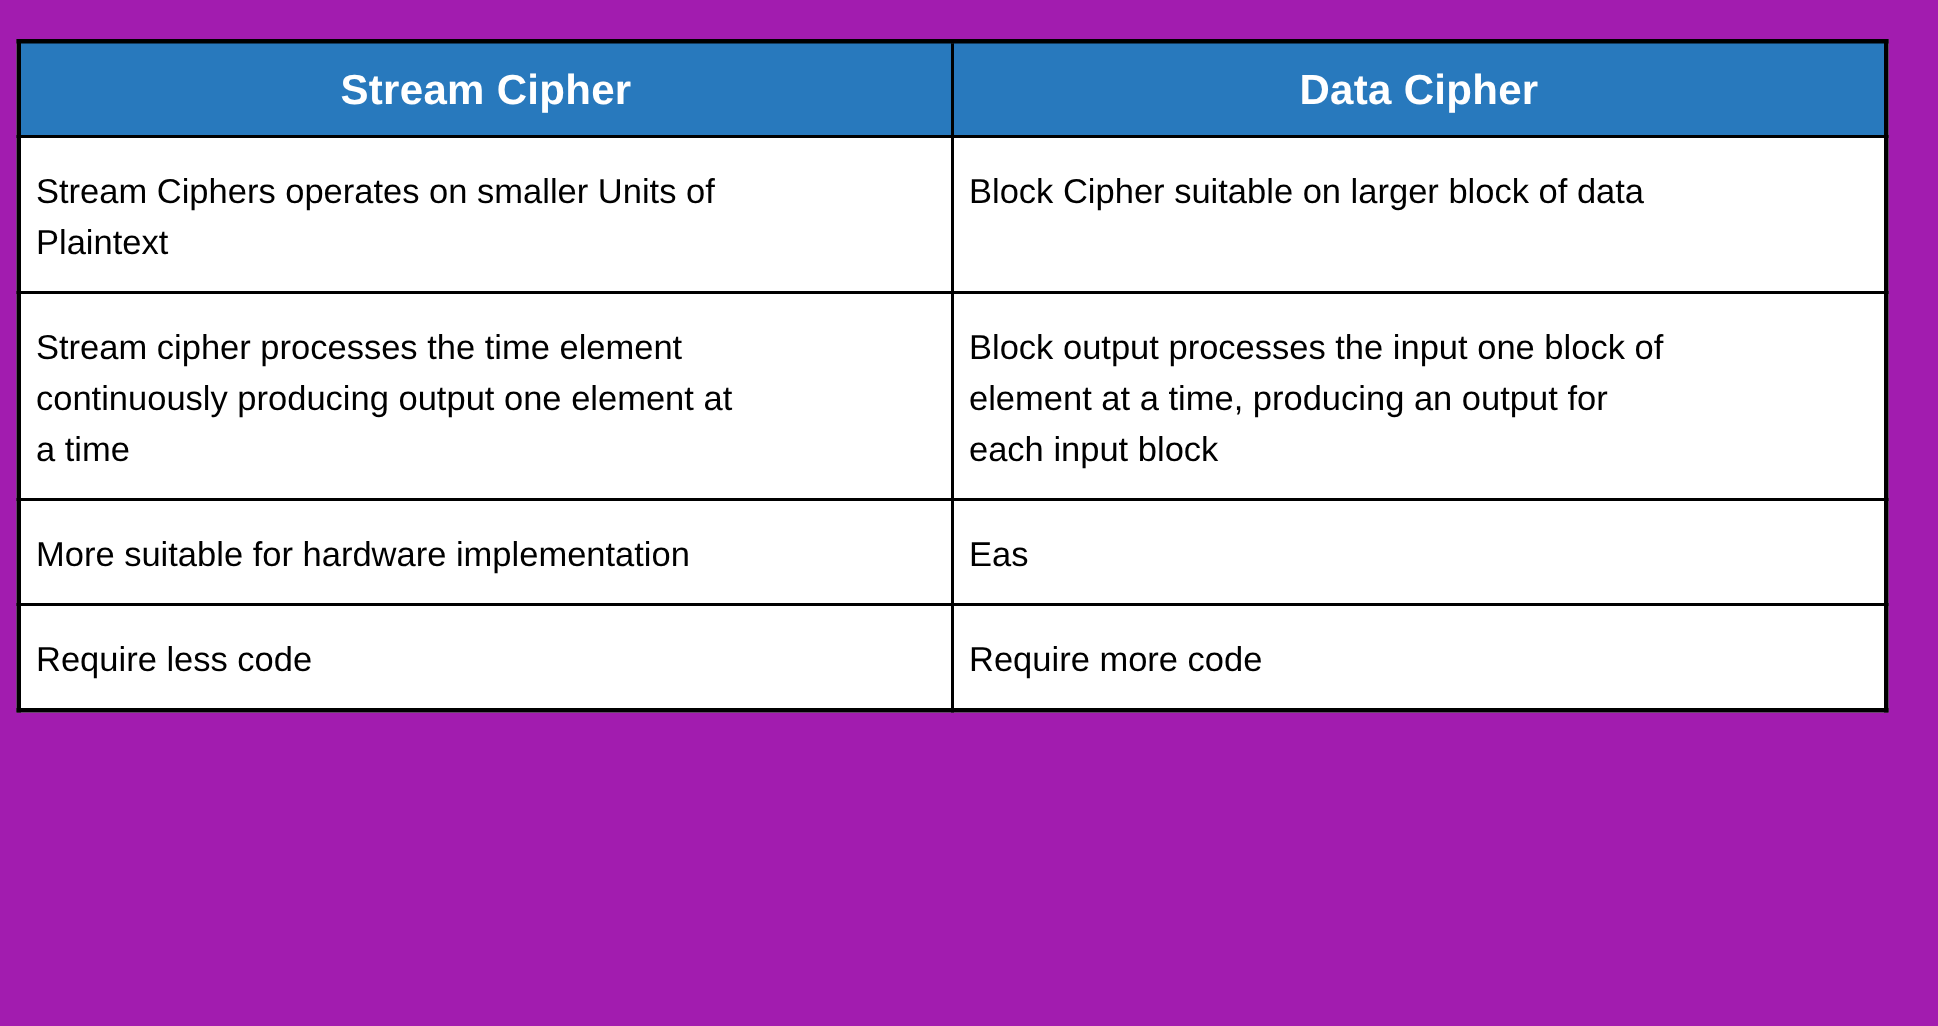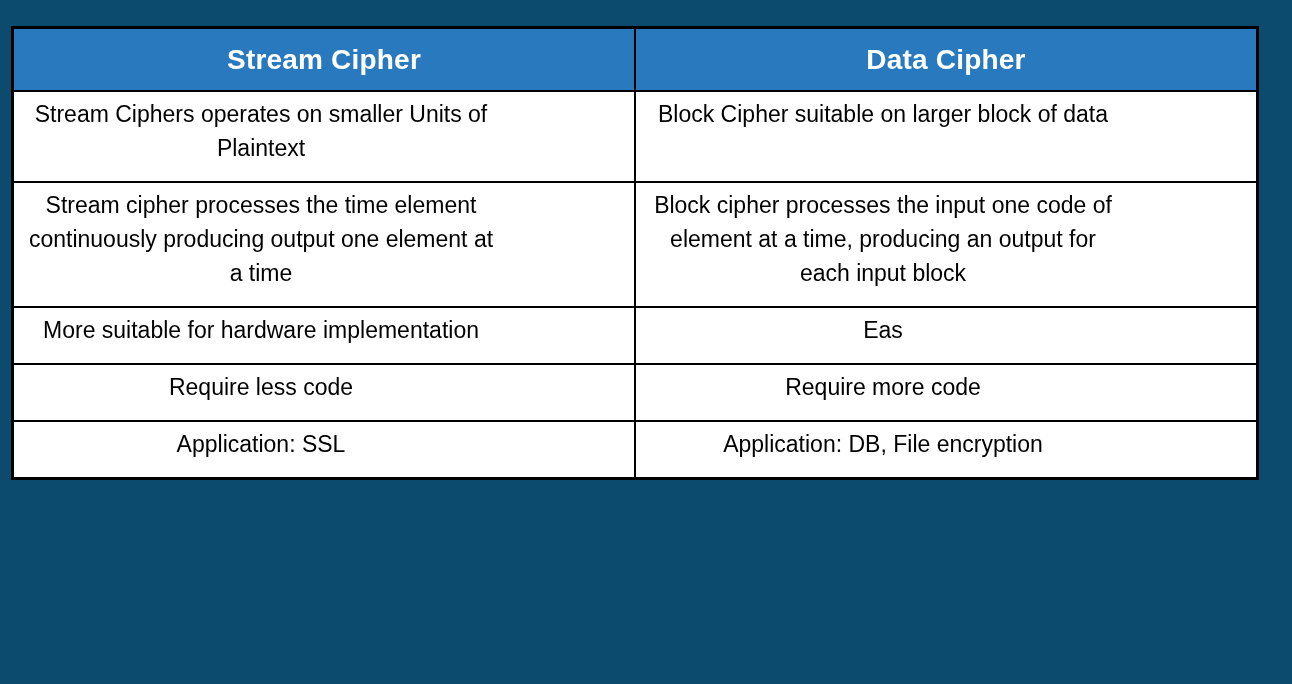--- a/index.html
+++ b/index.html
@@ -11,21 +11,21 @@
     width: 1292px;
     height: 684px;
     font-family: "Liberation Sans", sans-serif;
     color: var(--body-text, #000000);
     overflow: hidden;
   }
   .stage {
     position: relative;
     width: 1292px;
     height: 684px;
-    background: #0c4a6e;
+    background: #a21caf;
   }
   table.cipher-table {
     position: absolute;
     left: 11px;
     top: 26px;
     width: 1248px;
     border-collapse: collapse;
     table-layout: fixed;
     background: var(--cell-bg, #ffffff);
     border: 3px solid var(--border, #000000);
@@ -43,23 +43,22 @@
     text-align: center;
     vertical-align: middle;
     height: 61px;
     padding: 0;
     letter-spacing: 0.2px;
   }
   table.cipher-table td {
     font-size: 23px;
     line-height: 34px;
     vertical-align: top;
-    padding: 5px 12px 16px 10px;
+    padding: 18px 12px 16px 10px;
     background: var(--cell-bg, #ffffff);
-    text-align: center;
   }
   .cellw {
     max-width: 474px;
   }
 </style>
 </head>
 <body>
 
 <div class="stage">
   <table class="cipher-table">
@@ -76,42 +75,34 @@
           </td>
           <td>
             <div class="cellw">Block Cipher suitable on larger block of data</div>
           </td>
         </tr>
         <tr>
           <td>
             <div class="cellw">Stream cipher processes the time element continuously producing output one element at a time</div>
           </td>
           <td>
-            <div class="cellw">Block cipher processes the input one code of element at a time, producing an output for each input block</div>
+            <div class="cellw">Block output processes the input one block of element at a time, producing an output for each input block</div>
           </td>
         </tr>
         <tr>
           <td>
             <div class="cellw">More suitable for hardware implementation</div>
           </td>
           <td>
             <div class="cellw">Eas</div>
           </td>
         </tr>
         <tr>
           <td>
             <div class="cellw">Require less code</div>
           </td>
           <td>
             <div class="cellw">Require more code</div>
           </td>
         </tr>
-        <tr>
-          <td>
-            <div class="cellw">Application: SSL</div>
-          </td>
-          <td>
-            <div class="cellw">Application: DB, File encryption</div>
-          </td>
-        </tr>
       </tbody>
   </table>
 </div>
 
 </body></html>

